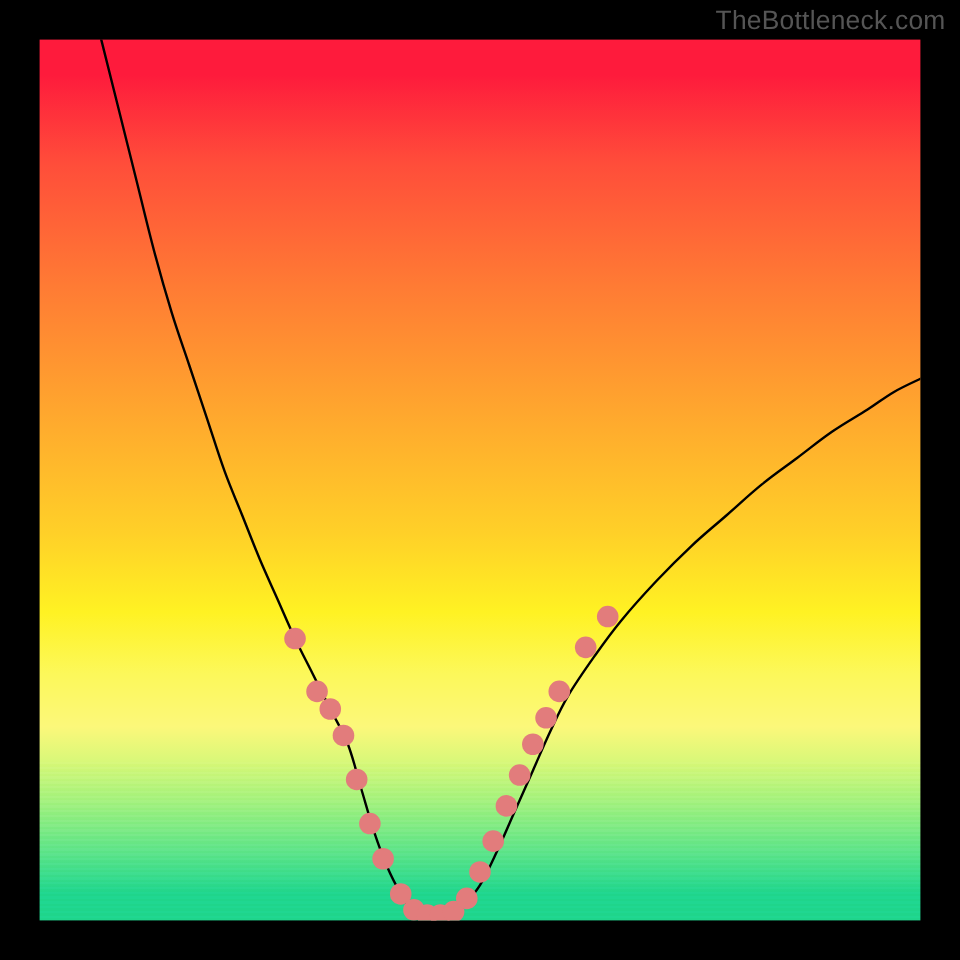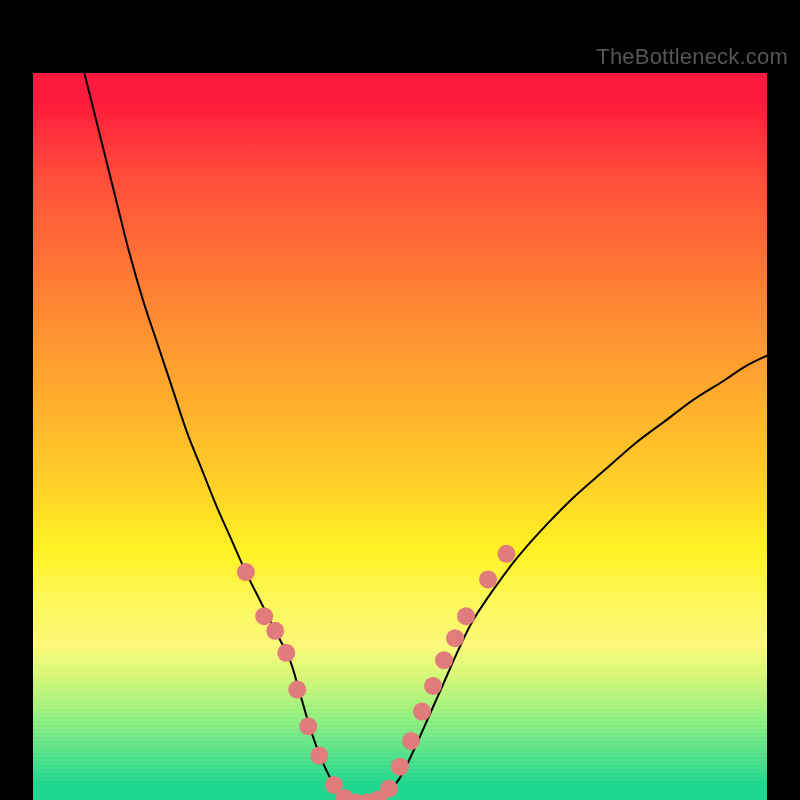--- a/index.html
+++ b/index.html
@@ -9,21 +9,20 @@
     height: 800px;
     overflow: hidden;
     background: #000;
     font-family: Arial, Helvetica, sans-serif;
   }
   .frame {
     position: relative;
     width: 800px;
     height: 568px;
     background: #000;
-    margin-top: 40px;
   }
   .watermark {
     position: absolute;
     top: 4px;
     right: 12px;
     color: #555;
     font-size: 22px;
     font-weight: 500;
     letter-spacing: 0.2px;
     z-index: 50;

